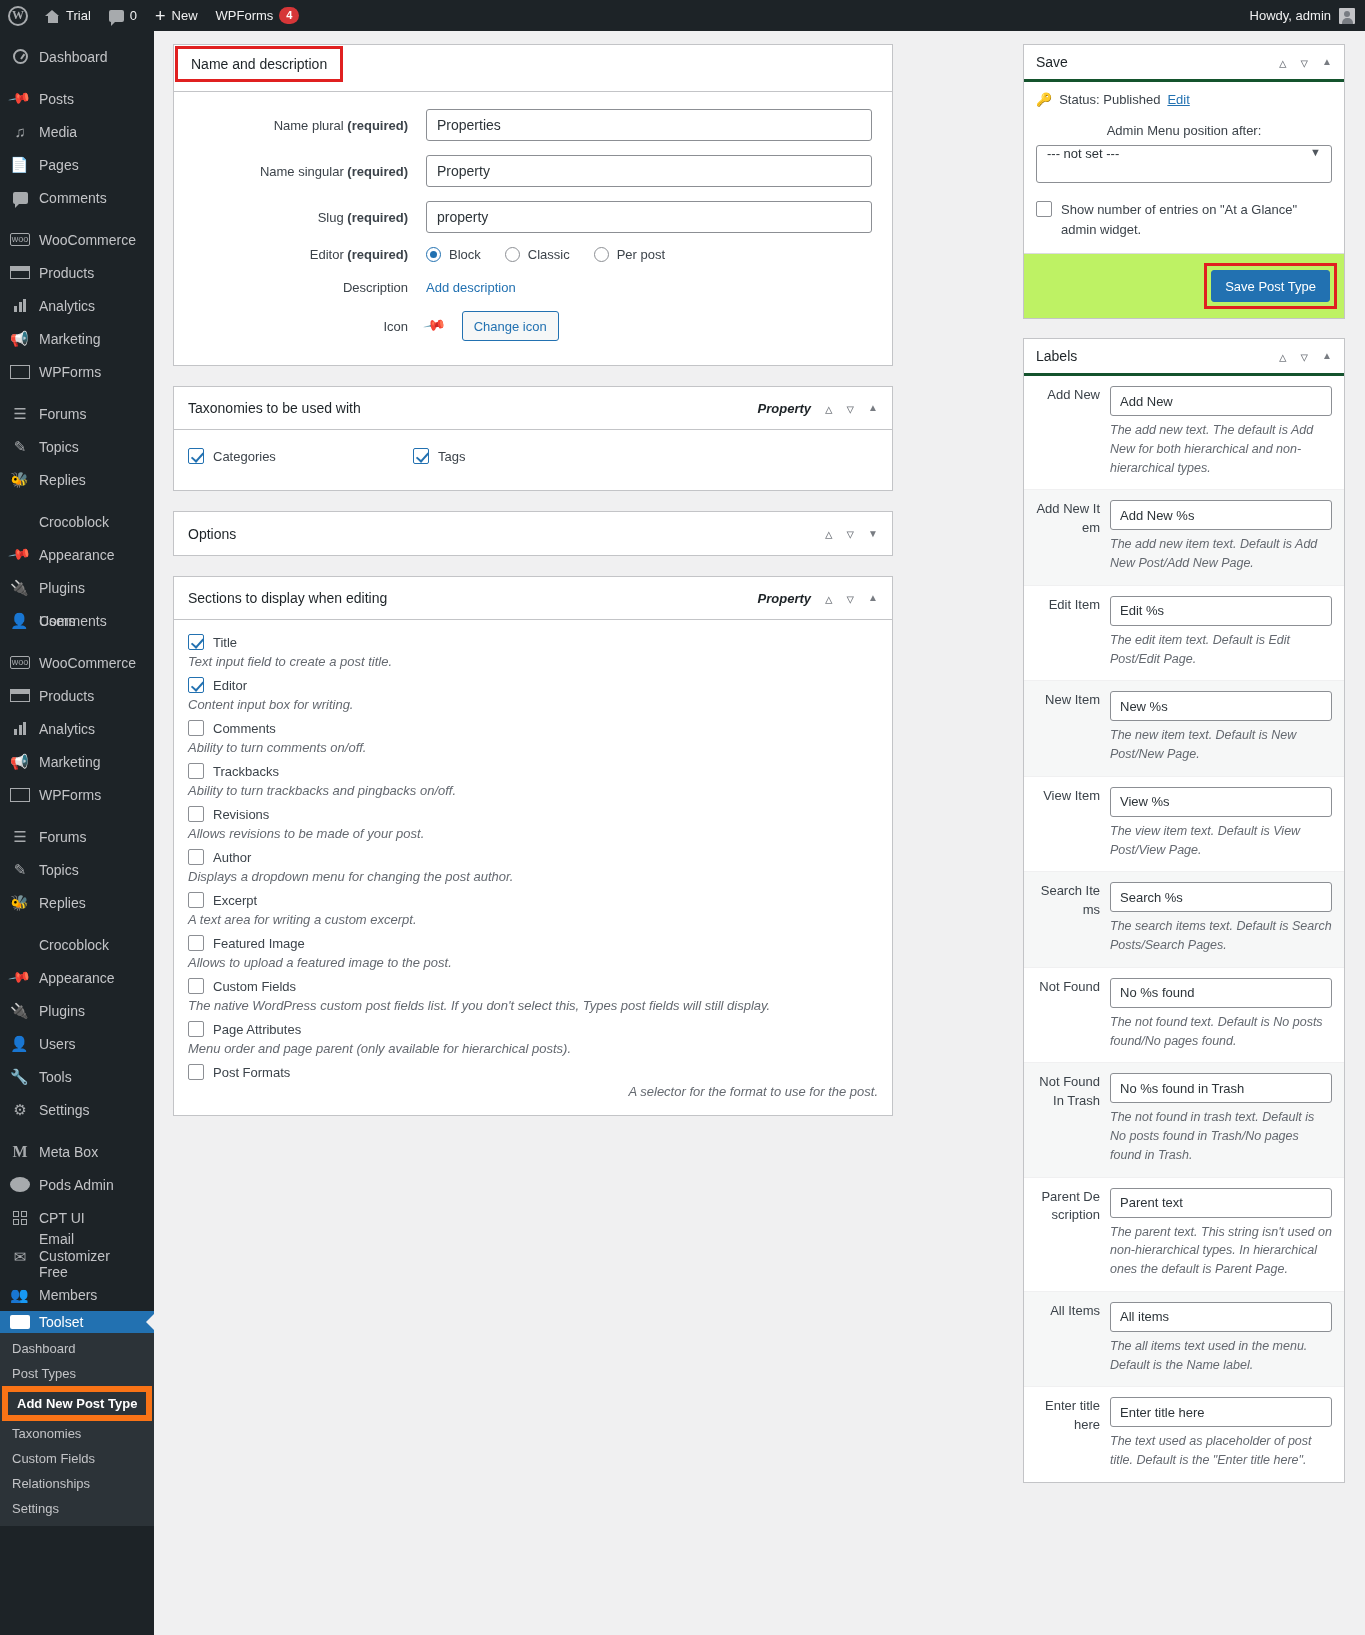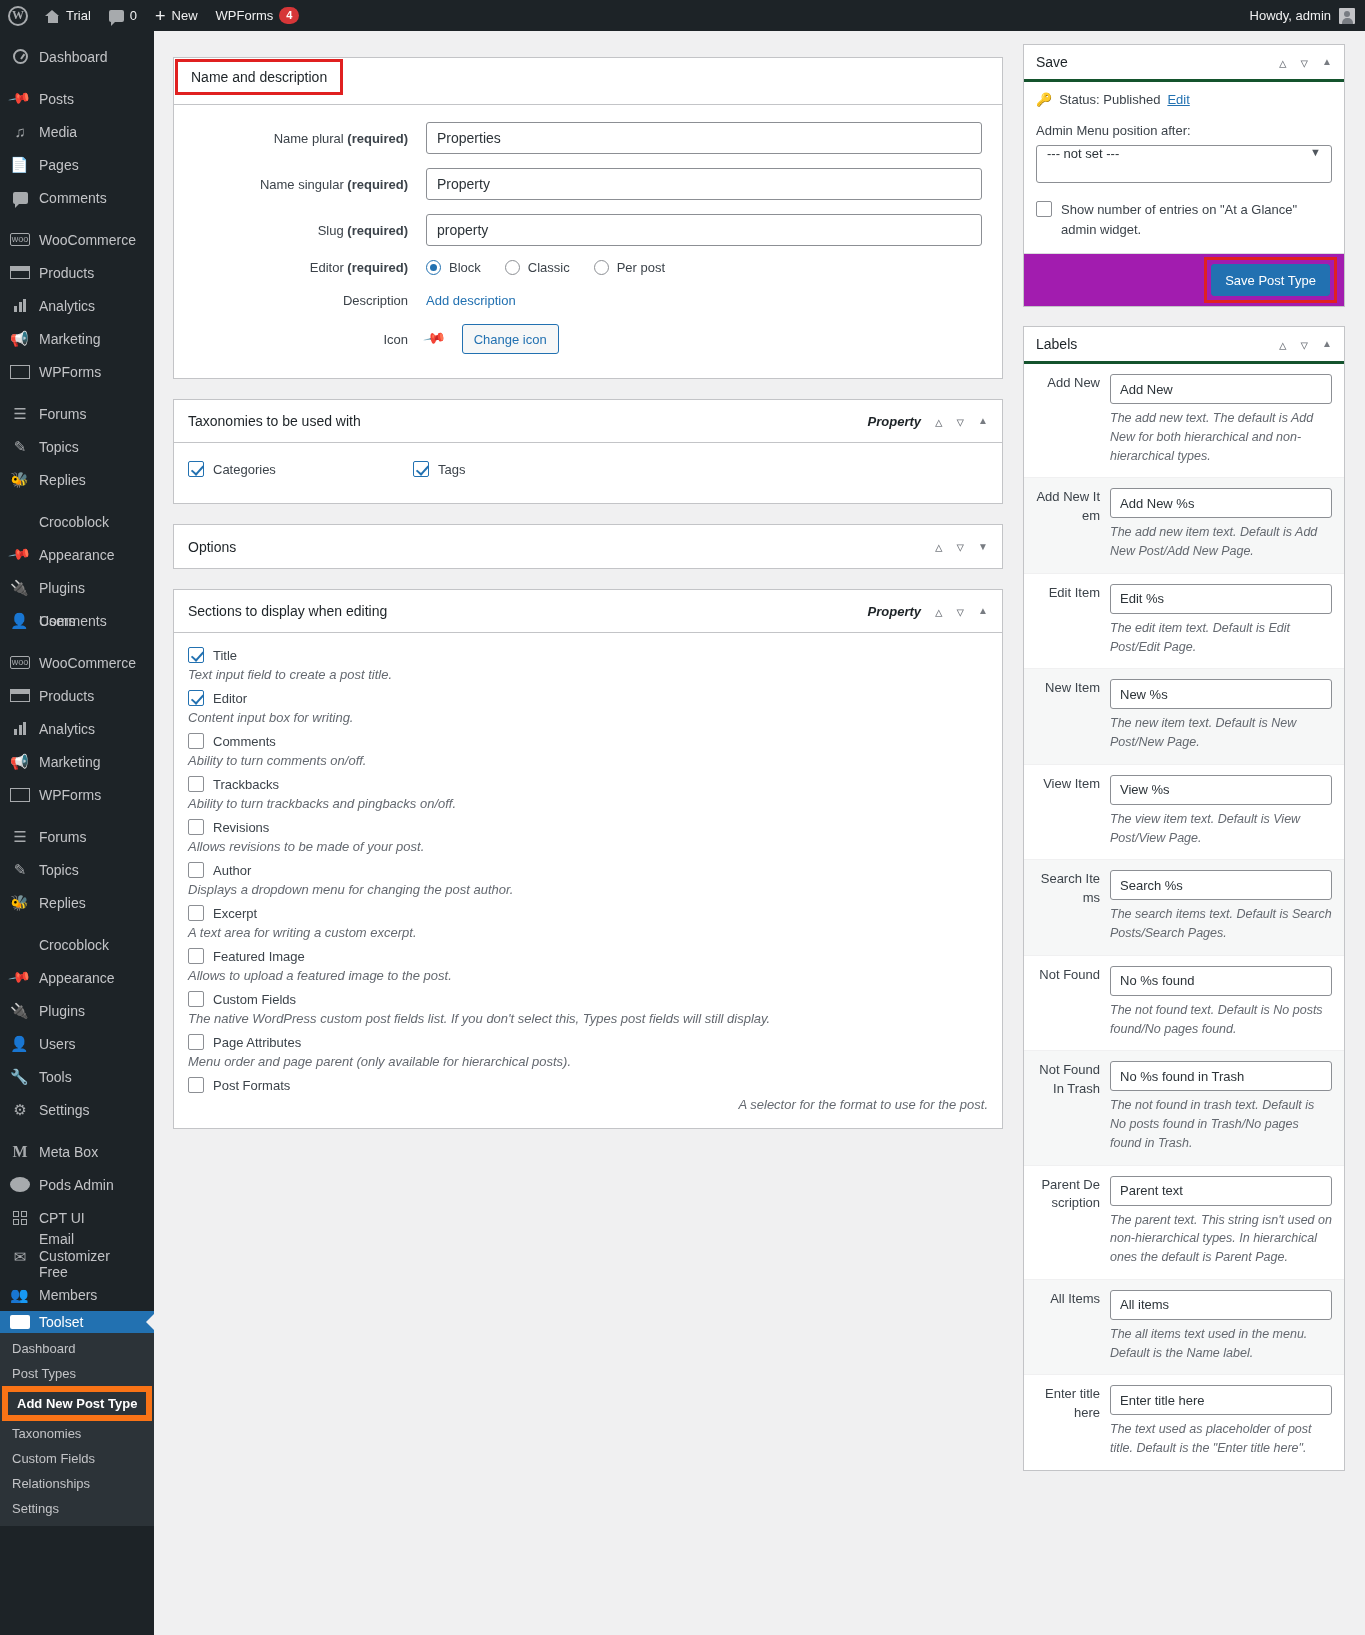--- a/index.html
+++ b/index.html
@@ -70,21 +70,21 @@
     border-bottom:1px solid #c3c4c7; font-size:14px; color:#1d2327;
   }
   .pb-head.nobord { border-bottom:none; }
   .pb-title { font-size:14px; }
   .pb-right { margin-left:auto; display:flex; align-items:center; gap:14px; }
   .pb-ctx { font-style:italic; font-weight:700; color:#1d2327; font-size:13px; }
   .chev { color:#787c82; font-size:15px; line-height:1; cursor:pointer; }
   .tri { color:#787c82; font-size:10px; line-height:1; }
 
   
-  #leftcol { position:absolute; left:19px; top:26px; width:830px; }
+  #leftcol { position:absolute; left:19px; top:13px; width:720px; }
   .highlight-title {
     border:3px solid #e02020; display:inline-block; padding:7px 13px; font-size:14px; color:#1d2327;
     margin:-9px 0 0 -13px;
   }
 
   .frow { display:flex; align-items:center; margin-bottom:14px;margin-left:48px; }
   .flabel { width:204px; text-align:right; padding-right:18px; font-size:13px; color:#3c434a; }
   .flabel b { font-weight:700; }
   .finput { flex:1; height:32px; border:1px solid #8c8f94; border-radius:3px; padding:0 10px; font-size:14px; color:#2c3338; background:#fff; font-family:"Liberation Sans", sans-serif; }
   .finput::placeholder { color:#646970; }
@@ -111,21 +111,21 @@
   .side-head { display:flex; align-items:center; height:37px; padding:0 12px; border-bottom:3px solid #14532d; }
   .side-head .t { font-size:14px; color:#1d2327; }
   .side-body { padding:10px 12px 14px 12px; }
   .status-row { display:flex; align-items:center; gap:7px; font-size:13px; margin-bottom:16px; }
   .pin-ic { color:#787c82; font-size:13px; }
   .sel-box {
     width:100%; height:38px; border:1px solid #8c8f94; border-radius:3px; background:#fff;
     display:flex; padding:0 10px; font-size:13px; color:#2c3338; position:relative;
   }
   .sel-box .cv { margin-left:auto; color:#50575e; font-size:11px; }
-  .save-footer { border-top:1px solid #dcdcde; background:#a21caf; padding:10px 12px; display:flex; justify-content:flex-end; }
+  .save-footer { border-top:1px solid #dcdcde; background:#bef264; padding:16px 12px; display:flex; justify-content:flex-end; }
   .btn-primary { background:#2271b1; border:1px solid #2271b1; color:#fff; border-radius:3px; height:32px; padding:0 13px; font-size:13px; cursor:pointer; font-family:"Liberation Sans", sans-serif; }
   .save-hl { border:3px solid #e02020; padding:4px; margin:-7px -5px -7px 0; display:inline-block; }
 
   .lbl-row { display:flex; padding:10px 12px 12px 12px; border-bottom:1px solid #f0f0f1; }
   .lbl-row.alt { background:#f6f7f7; }
   .lbl-name { width:74px; min-width:74px; text-align:right; padding-right:10px; font-size:13px; color:#3c434a; word-break:break-all; line-height:1.45; }
   .lbl-right { flex:1; }
   .lbl-input { width:100%; height:30px; border:1px solid #8c8f94; border-radius:3px; padding:0 9px; font-size:13px; color:#2c3338; background:#fff; font-family:"Liberation Sans", sans-serif; }
   .lbl-desc { font-style:italic; color:#646970; font-size:12.5px; line-height:1.5; margin-top:5px; }
   .cb-multiline { display:flex; gap:9px; font-size:13px; line-height:1.5; align-items:flex-start; }
@@ -558,21 +558,21 @@
           <span class="chev">▿</span>
           <span class="tri">▲</span>
         </span>
       </div>
       <div class="side-body">
         <div class="status-row">
           <span class="pin-ic">🔑</span>
           <span>Status: Published</span>
           <a class="link ul" href="#">Edit</a>
         </div>
-        <div style="font-size:13px;margin-bottom:7px;">Admin Menu position after:</div>
+        <div style="font-size:13px;margin-bottom:7px;text-align:center;">Admin Menu position after:</div>
         <div class="sel-box">
           <span>--- not set ---</span>
           <span class="cv">▼</span>
         </div>
         <div class="cb-multiline" style="margin-top:17px;">
           <span class="cbx"></span>
           <span>Show number of entries on "At a Glance" admin widget.</span>
         </div>
       </div>
       <div class="save-footer">

